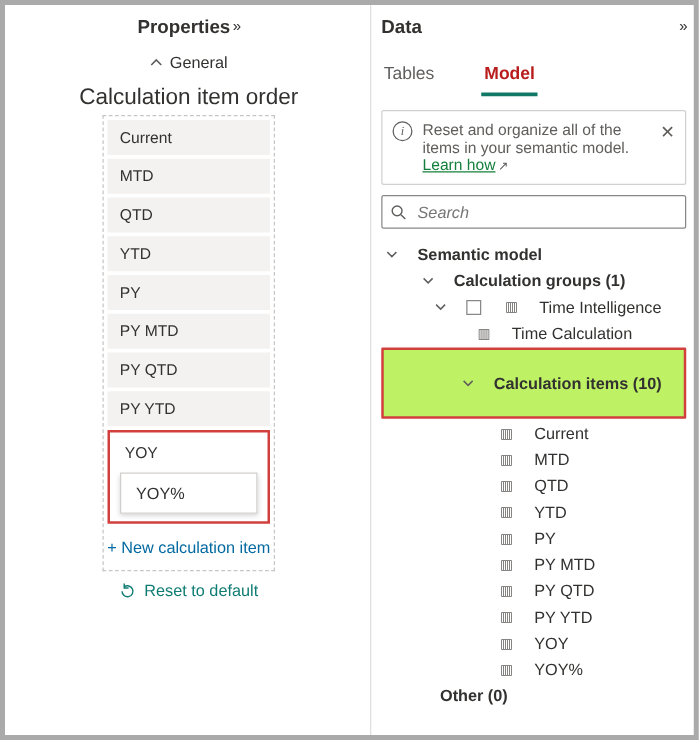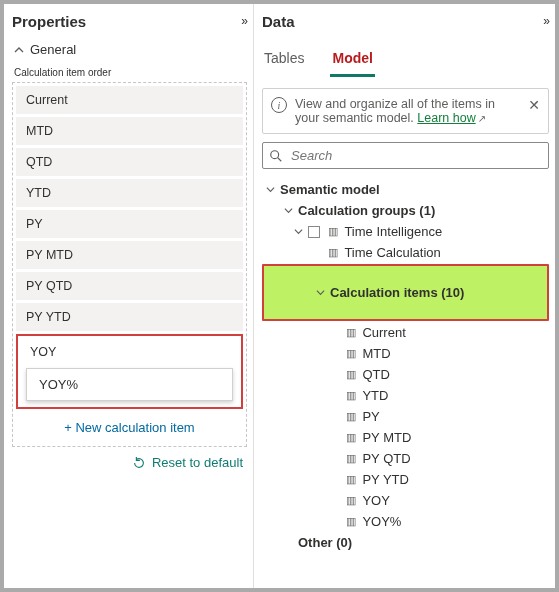--- a/index.html
+++ b/index.html
@@ -9,31 +9,31 @@
     font-size: 13px;
     color: #323130;
     background: #fff;
     width: 559px;
     height: 592px;
     border: 4px solid #aaa;
     overflow: hidden;
   }
   .app { display: flex; height: 100%; }
   .pane { display: flex; flex-direction: column; }
-  .pane-left { width: 250px; border-right: 1px solid #e1dfdd; padding: 8px 6px 0 8px; overflow-y: auto; }
+  .pane-left { width: 293px; border-right: 1px solid #e1dfdd; padding: 8px 6px 0 8px; overflow-y: auto; align-items: center; }
   .pane-right { flex: 1; padding: 8px 6px 0 8px; overflow-y: auto; }
   .pane-header { display: flex; justify-content: space-between; align-items: center; margin-bottom: 8px; }
   .pane-header h2 { font-size: 15px; font-weight: 600; margin: 0; }
   .chevrons { font-size: 12px; letter-spacing: -3px; color: #323130; cursor: pointer; padding: 2px; }
 
   .section-hdr { display: flex; align-items: center; gap: 6px; padding: 4px 2px; cursor: pointer; }
   .section-hdr .caret { font-size: 10px; color: #605e5c; display:inline-flex; }
   .section-hdr .label { font-size: 13px; }
 
-  .fieldlabel { font-size: 10px; margin: 6px 2px 4px; }
+  .fieldlabel { font-size: 18px; margin: 6px 2px 4px; }
 
   .list-box {
     border: 1px dashed #c8c6c4;
     padding: 3px;
     background: #fff;
   }
   .calc-item {
     background: #f3f2f1;
     padding: 7px 10px;
     margin-bottom: 3px;
@@ -68,21 +68,21 @@
     color: #0369a1;
   }
   .reset-row {
     display: flex; justify-content: flex-end; align-items: center;
     gap: 6px; padding: 8px 4px 4px;
     color: #0f7c73; font-size: 13px; cursor: pointer;
   }
   .reset-row svg { width: 14px; height: 14px; }
 
   
-  .tabs { display: flex; gap: 0; margin: 8px 0 10px; border-bottom: 1px solid transparent;}
+  .tabs { display: flex; gap: 12px; margin: 8px 0 10px; border-bottom: 1px solid transparent;}
   .tab {
     padding: 4px 2px 8px;
     margin-right: 24px;
     font-size: 14px;
     color: #605e5c;
     cursor: pointer;
     border-bottom: 3px solid transparent;
   }
   .tab.active { color: #b91c1c; font-weight: 600; border-bottom-color: #117865; }
 
@@ -101,21 +101,21 @@
   .search-box {
     border: 1px solid #8a8886; border-radius: 2px;
     display: flex; align-items: center; gap: 6px;
     padding: 4px 6px; margin-bottom: 10px;
   }
   .search-box input { border: none; outline: none; flex:1; font-size: 13px; font-style: italic; color:#605e5c; background: transparent; }
   .search-box svg { width: 14px; height: 14px; color:#605e5c; }
 
   .tree { font-size: 13px; }
   .tree-row {
-    display: flex; align-items: center; gap: 4px;
+    display: flex; align-items: center; gap: 15px;
     padding: 3px 2px; white-space: nowrap; cursor: pointer;
   }
   .spacer { display:inline-block; }
   .caret-t { width: 12px; display:inline-flex; justify-content:center; font-size: 9px; color:#605e5c; }
   .db-icon { font-size: 11px; color:#605e5c; padding: 0 2px;}
   .cb { width: 12px; height: 12px; border:1px solid #8a8886; display:inline-block; margin-right:2px;}
   .bold { font-weight: 600; }
   .tree-hl {
     border: 2.5px solid #d1403c;
     background: #bef264;
@@ -179,21 +179,21 @@
     </div>
 
     <div class="tabs">
       <div class="tab">Tables</div>
       <div class="tab active">Model</div>
     </div>
 
     <div class="info-box">
       <span class="info-i">i</span>
       <span>
-        <span>View and organize all of the items in your semantic model.</span>
+        <span>Reset and organize all of the items in your semantic model.</span>
         <a>Learn how</a><span class="ext-icon">↗</span>
       </span>
       <span class="close">✕</span>
     </div>
 
     <div class="search-box">
       <svg viewBox="0 0 16 16">
           <circle cx="6.5" cy="6.5" r="4.5" stroke="#605e5c" stroke-width="1.3" fill="none"></circle>
           <line x1="10" y1="10" x2="14" y2="14" stroke="#605e5c" stroke-width="1.3"></line>
         </svg>

